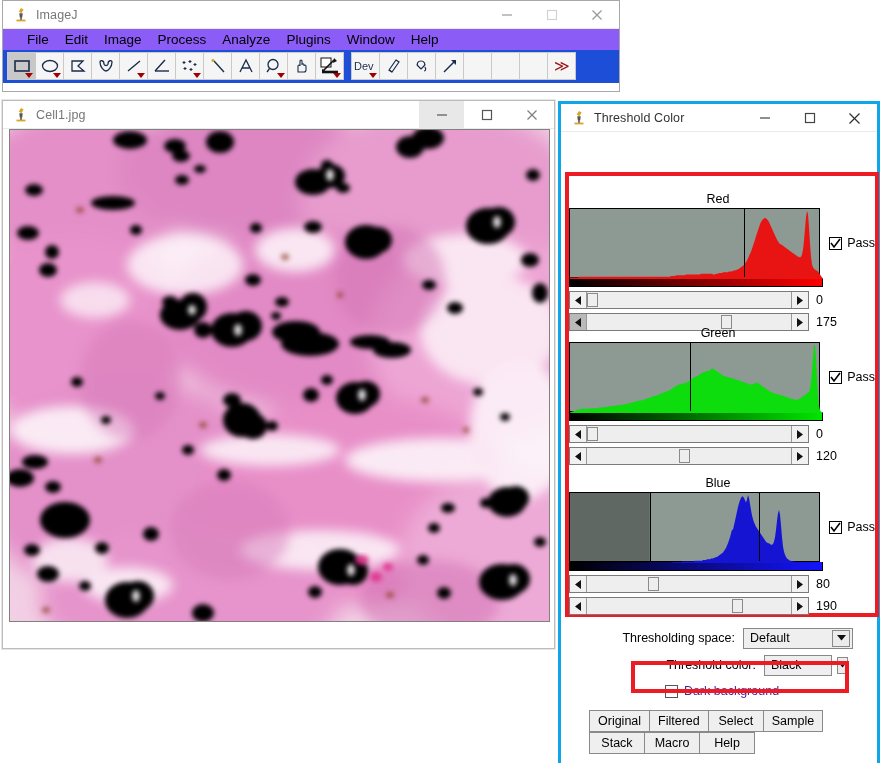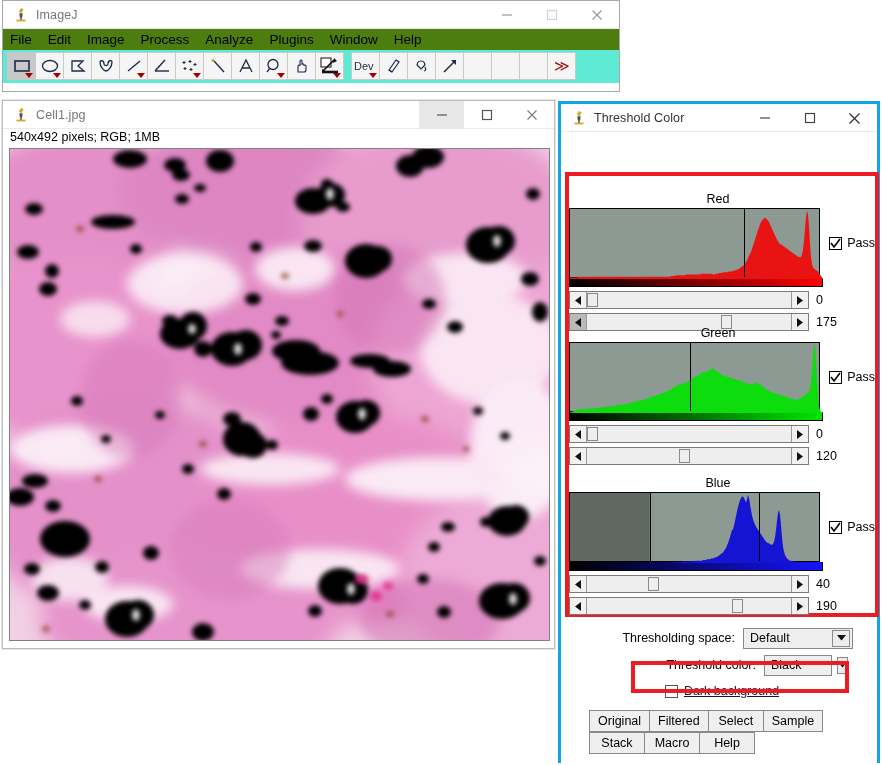--- a/index.html
+++ b/index.html
@@ -20,23 +20,23 @@
   }
   .tb-icon { width: 22px; margin-left: 7px; display: flex; justify-content: center; }
   .tb-title { font-size: 12.5px; color: #777; margin-left: 4px; letter-spacing: .1px; }
   .tb-btns { position: absolute; right: 0; top: 0; height: 28px; display: flex; }
   .tb-btn { width: 45px; height: 28px; display: flex; align-items: center; justify-content: center; }
   .tb-btn svg { display: block; }
   .tb-btn.hl { background: #e8e8e8; }
 
   
   #imagej-window { left: 2px; top: 0; width: 618px; height: 92px; border: 1px solid #a8a8a8; }
-  #menubar { height: 21px; background: #4d7c0f; display: flex; align-items: center; padding-left: 7px; }
+  #menubar { height: 21px; background: #8b5cf6; display: flex; align-items: center; padding-left: 24px; }
   .menu-item { font-size: 13.5px; color: #000; margin-right: 16px; cursor: default; }
-  #toolbar { height: 33px; background: #5eead4; display: flex; align-items: stretch; padding: 2px 3px 2px 4px; }
+  #toolbar { height: 33px; background: #1d4ed8; display: flex; align-items: stretch; padding: 2px 3px 2px 4px; }
   .tool {
     width: 29px; height: 28px; border: 1px solid #c9c9c9; background: #f5f5f5;
     margin-right: -1px; position: relative; display: flex; align-items: center; justify-content: center;
   }
   .tool.sel { background: #c8c8c8; }
   .tool .tri { position: absolute; right: 2px; bottom: 1px; width: 0; height: 0;
     border-left: 4px solid transparent; border-right: 4px solid transparent; border-top: 5px solid #a00000; }
   .tool svg { display: block; }
   .tool.gap { margin-left: 8px; }
 
@@ -103,21 +103,21 @@
   }
   #combo-method { width: 110px; }
   #combo-method .cv { width: 84px; }
   #combo-color { width: 68px; gap: 30px; }
   #combo-color .cv { width: 42px; }
   #combo-space { width: 66px; }
   #combo-space .cv { width: 40px; }
 
   #dark-row { display: flex; align-items: center; justify-content: center; height: 22px; margin-top: 3px; }
   #dark-row .cb { width: 13px; height: 13px; border: 1px solid #555; background: #fff; margin-right: 6px; }
-  #dark-row .lbl { font-size: 12.5px; color: #0f172a; text-decoration: underline; }
+  #dark-row .lbl { font-size: 12.5px; color: #4c1d95; }
 
   .btn-row { display: flex; justify-content: center; }
   .btn {
     height: 22px; border: 1px solid #8a8a8a; background: #efefef; font-size: 12.5px; color: #000;
     display: flex; align-items: center; justify-content: center; margin-right: -1px; padding: 0 8px;
     min-width: 56px;
   }
   #btn-rows { margin-top: 8px; padding-left: 28px; }
   #btn-rows .btn-row { justify-content: flex-start; border-radius: 11px; }
 </style>
@@ -306,21 +306,20 @@
             </svg>
         </div>
         <div class="tb-btn">
           <svg width="12" height="12">
               <line x1="1.5" y1="1.5" x2="10.5" y2="10.5" stroke="#808080" stroke-width="1.2"></line>
               <line x1="10.5" y1="1.5" x2="1.5" y2="10.5" stroke="#808080" stroke-width="1.2"></line>
             </svg>
         </div>
       </div>
     </div>
-    <div id="image-info">540x492 pixels; RGB; 1MB</div>
     <div id="image-canvas">
       <svg width="541" height="493" viewBox="0 0 541 493" preserveAspectRatio="none">
         <defs>
           <radialGradient id="gp1" cx="50%" cy="50%" r="50%">
             <stop offset="0%" stop-color="#e27fc2"></stop>
               <stop offset="100%" stop-color="#f0b8dc"></stop>
           </radialGradient>
           <radialGradient id="gp2" cx="50%" cy="50%" r="50%">
             <stop offset="0%" stop-color="#d96fb8"></stop>
               <stop offset="100%" stop-color="#eeaad6"></stop>
@@ -655,21 +654,21 @@
                   <polygon points="6,0 6,9 0,4.5" fill="#111"></polygon>
                 </svg>
             </div>
             <div class="sl-thumb" id="thumb-blue-min" style="left: 78.23px;"></div>
             <div class="sl-arrow right">
               <svg width="7" height="9">
                   <polygon points="0,0 0,9 6,4.5" fill="#111"></polygon>
                 </svg>
             </div>
           </div>
-          <span class="sl-val">40</span>
+          <span class="sl-val">80</span>
         </div>
         <div class="slider">
           <div class="sl-track">
             <div class="sl-arrow">
               <svg width="7" height="9">
                   <polygon points="6,0 6,9 0,4.5" fill="#111"></polygon>
                 </svg>
             </div>
             <div class="sl-thumb" id="thumb-blue-max" style="left: 162.275px;"></div>
             <div class="sl-arrow right">

